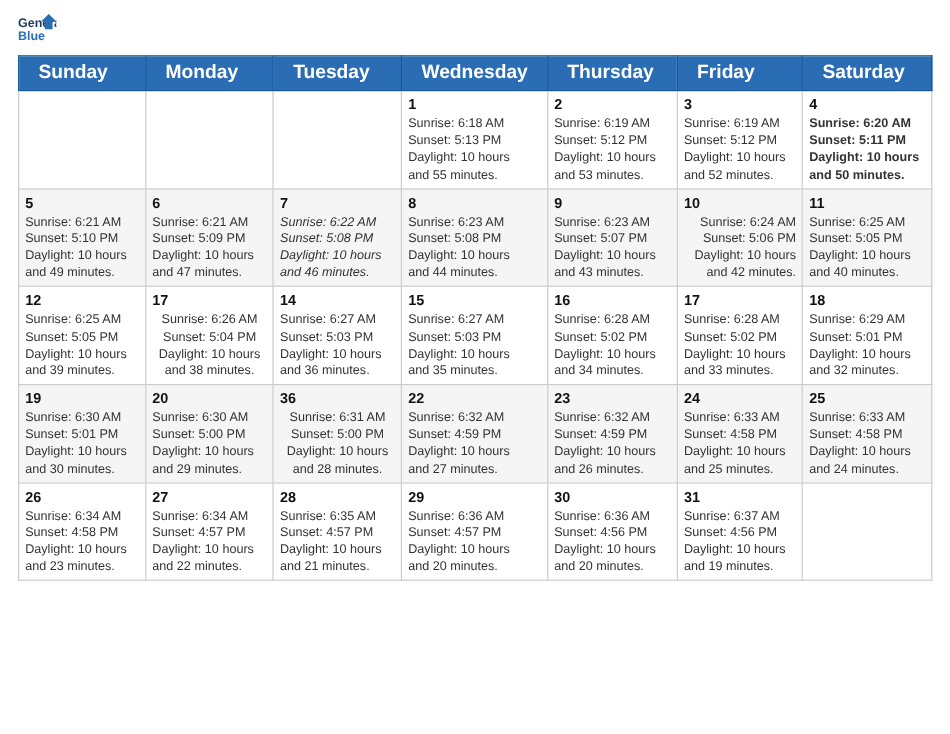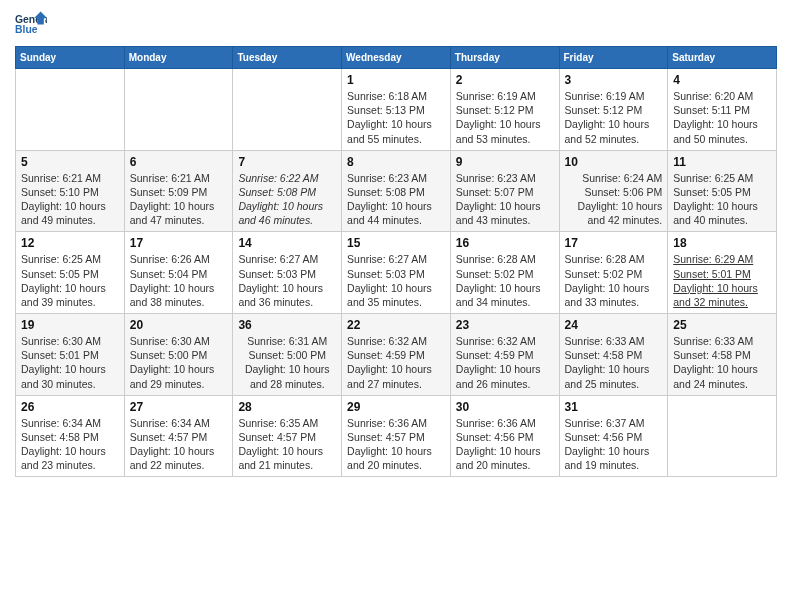--- a/index.html
+++ b/index.html
@@ -38,23 +38,23 @@
       color: #333;
     }
     .calendar {
       width: 100%;
       border-collapse: collapse;
       font-size: 11px;
     }
     .calendar th {
       background: #2a6db5;
       color: #fff;
-      padding: 5px 4px;
+      padding: 5px 16px;
       text-align: left;
-      font-size: 10px;
+      font-size: 16px;
       font-weight: bold;
       border: 1px solid #1a5a9a;
     }
     .calendar td {
       border: 1px solid #ccc;
       padding: 4px 5px;
       vertical-align: top;
       width: calc(100% / 7);
       min-height: 70px;
       background: #fff;
@@ -128,21 +128,21 @@
         </td>
         <td>
           <div class="day-number">3</div>
           <div class="day-info" style="white-space: pre-line;">Sunrise: 6:19 AM
 Sunset: 5:12 PM
 Daylight: 10 hours
 and 52 minutes.</div>
         </td>
         <td>
           <div class="day-number">4</div>
-          <div class="day-info" style="white-space: pre-line;">Sunrise: 6:20 AM
+          <div class="day-info" style="white-space: pre-line; font-weight: bold;">Sunrise: 6:20 AM
 Sunset: 5:11 PM
 Daylight: 10 hours
 and 50 minutes.</div>
         </td>
       </tr>
       <tr class="row-alt">
         <td>
           <div class="day-number">5</div>
           <div class="day-info" style="white-space: pre-line;">Sunrise: 6:21 AM
 Sunset: 5:10 PM
@@ -195,21 +195,21 @@
       <tr>
         <td>
           <div class="day-number">12</div>
           <div class="day-info" style="white-space: pre-line;">Sunrise: 6:25 AM
 Sunset: 5:05 PM
 Daylight: 10 hours
 and 39 minutes.</div>
         </td>
         <td>
           <div class="day-number">17</div>
-          <div class="day-info" style="white-space: pre-line;">Sunrise: 6:26 AM
+          <div class="day-info" style="white-space: pre-line; text-align: center;">Sunrise: 6:26 AM
 Sunset: 5:04 PM
 Daylight: 10 hours
 and 38 minutes.</div>
         </td>
         <td>
           <div class="day-number">14</div>
           <div class="day-info" style="white-space: pre-line;">Sunrise: 6:27 AM
 Sunset: 5:03 PM
 Daylight: 10 hours
 and 36 minutes.</div>
@@ -230,21 +230,21 @@
         </td>
         <td>
           <div class="day-number">17</div>
           <div class="day-info" style="white-space: pre-line;">Sunrise: 6:28 AM
 Sunset: 5:02 PM
 Daylight: 10 hours
 and 33 minutes.</div>
         </td>
         <td>
           <div class="day-number">18</div>
-          <div class="day-info" style="white-space: pre-line; text-decoration: underline;">Sunrise: 6:29 AM
+          <div class="day-info" style="white-space: pre-line;">Sunrise: 6:29 AM
 Sunset: 5:01 PM
 Daylight: 10 hours
 and 32 minutes.</div>
         </td>
       </tr>
       <tr class="row-alt">
         <td>
           <div class="day-number">19</div>
           <div class="day-info" style="white-space: pre-line;">Sunrise: 6:30 AM
 Sunset: 5:01 PM

